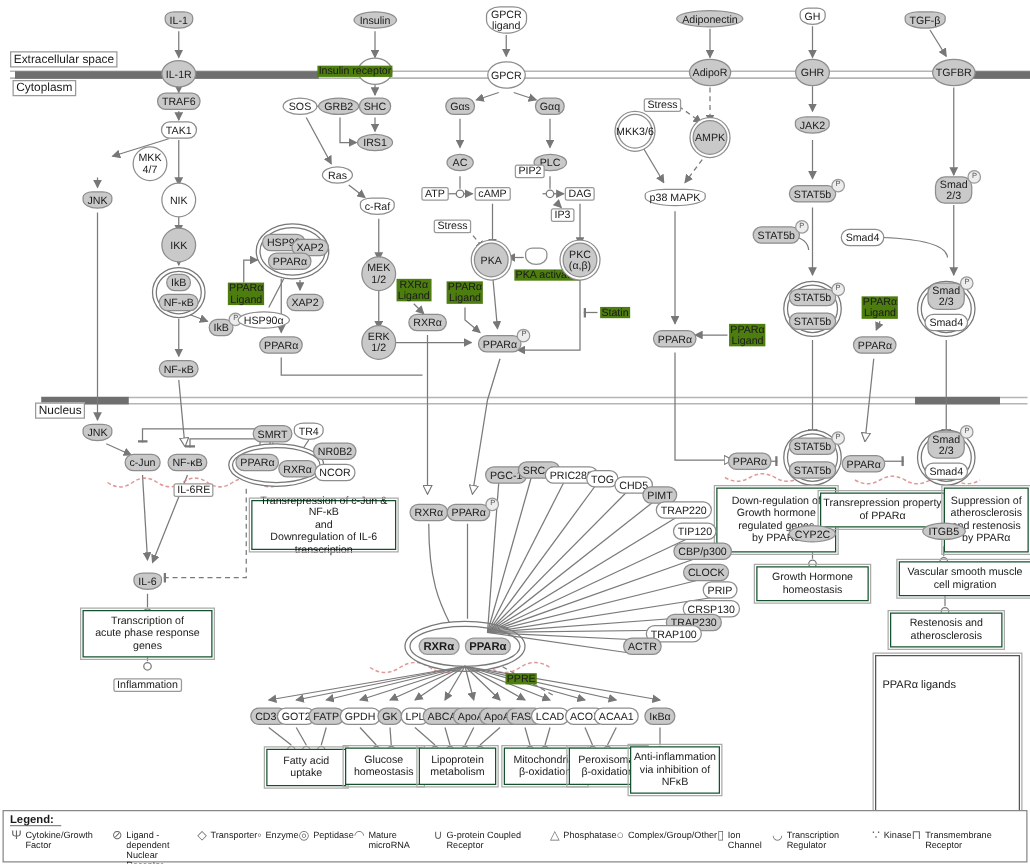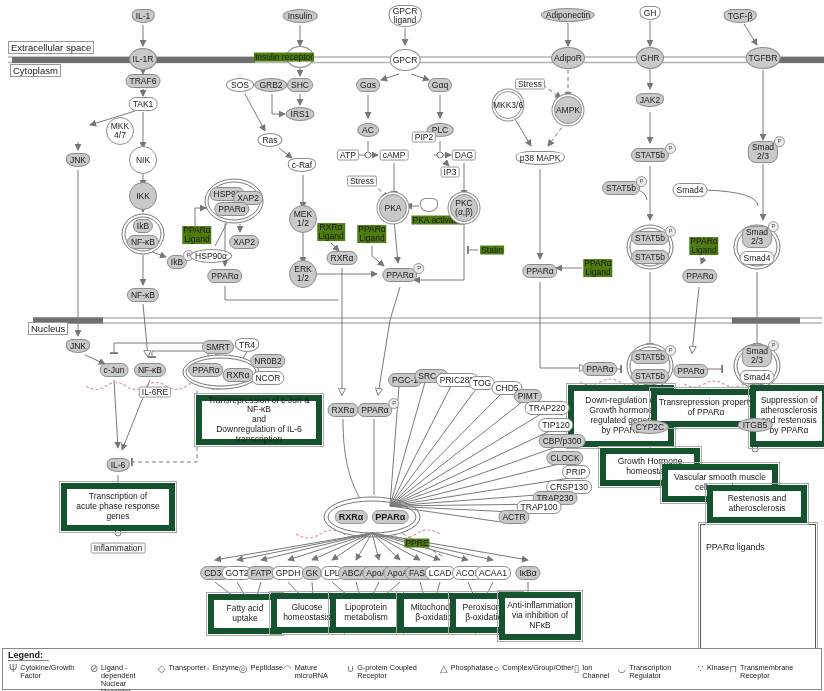--- a/index.html
+++ b/index.html
@@ -20,21 +20,21 @@
   .s-rec{border-radius:50%;padding:5px 2px;min-width:22px}
   .s-cyt{border-radius:40% 40% 60% 60%}
   .s-dim{border-radius:10px}
   .s-cir,.s-dcir{width:26px;height:26px;border-radius:50%;border:1px solid #8d8d8d;background:#fff;padding:0}
   .s-dcir{box-shadow:0 0 0 1.5px #fff,0 0 0 2.5px #8d8d8d}
   .fill{background:#c9c9c9}
   .s-lbl{border:1px solid #999;background:#fff;padding:0 2px;border-radius:2px}
   .s-txt{background:#4d7c0f;padding:0 1px}
   .pbadge{position:absolute;top:-6px;right:-8px;width:9px;height:9px;border-radius:50%;background:#ededed;
           border:1px solid #999;font-size:6px;display:flex;align-items:center;justify-content:center;color:#555}
-  .rbox{position:absolute;transform:translate(-50%,-50%);border:6px solid #14532d;outline:1px solid #aaa;outline-offset:1.5px;
+  .rbox{position:absolute;transform:translate(-50%,-50%);border:1px solid #14532d;outline:1px solid #aaa;outline-offset:1.5px;
         background:#fff;display:flex;align-items:center;justify-content:center;text-align:center;
         font-size:8.5px;line-height:1.15;white-space:pre-line;z-index:2}
   .region{position:absolute;border:1px solid #999;background:#fff;font-size:9.5px;padding:0 2px;z-index:4}
   .hub{position:absolute;transform:translate(-50%,-50%);display:flex;gap:4px;font-size:9px;font-weight:bold;z-index:3}
   .hub span{background:#c9c9c9;border-radius:8px;padding:1px 3px;border:1px solid #979797}
   #ligbox{position:absolute;border:1px solid #555;outline:1px solid #aaa;outline-offset:1.5px;background:#fff;
           font-size:8.8px;line-height:1.22;padding:6px 5px;white-space:pre-line;z-index:2}
   #legend{position:absolute;left:2px;right:2px;top:648px;height:40px;border:1px solid #888;background:#fff;z-index:5}
   #legend .ltitle{position:absolute;left:5px;top:1px;font-size:9px;font-weight:bold;border-bottom:1px solid #888;padding-right:6px}
   #legend .litems{position:absolute;left:6px;right:4px;top:15px;display:flex;justify-content:space-between;align-items:flex-start}
@@ -706,21 +706,21 @@
 regulated genes
 by PPARα</div>
     <div class="rbox" style="left: 650px; top: 467px; width: 88px; height: 26px;">Growth Hormone
 homeostasis</div>
     <div class="rbox" style="left: 706px; top: 408px; width: 98px; height: 26px;">Transrepression property
 of PPARα</div>
     <div class="rbox" style="left: 789px; top: 416px; width: 66px; height: 50px;">Suppression of
 atherosclerosis
 and restenosis
 by PPARα</div>
-    <div class="rbox" style="left: 720px; top: 463px; width: 104px; height: 26px; margin-top: 20px;">Vascular smooth muscle
+    <div class="rbox" style="left: 772px; top: 463px; width: 104px; height: 26px;">Vascular smooth muscle
 cell migration</div>
     <div class="rbox" style="left: 757px; top: 504px; width: 88px; height: 26px;">Restenosis and
 atherosclerosis</div>
     <div class="rbox" style="left: 245px; top: 614px; width: 62px; height: 28px;">Fatty acid
 uptake</div>
     <div class="rbox" style="left: 307px; top: 613px; width: 60px; height: 28px;">Glucose
 homeostasis</div>
     <div class="rbox" style="left: 366px; top: 613px; width: 60px; height: 28px;">Lipoprotein
 metabolism</div>
     <div class="rbox" style="left: 436px; top: 613px; width: 64px; height: 28px;">Mitochondrial

